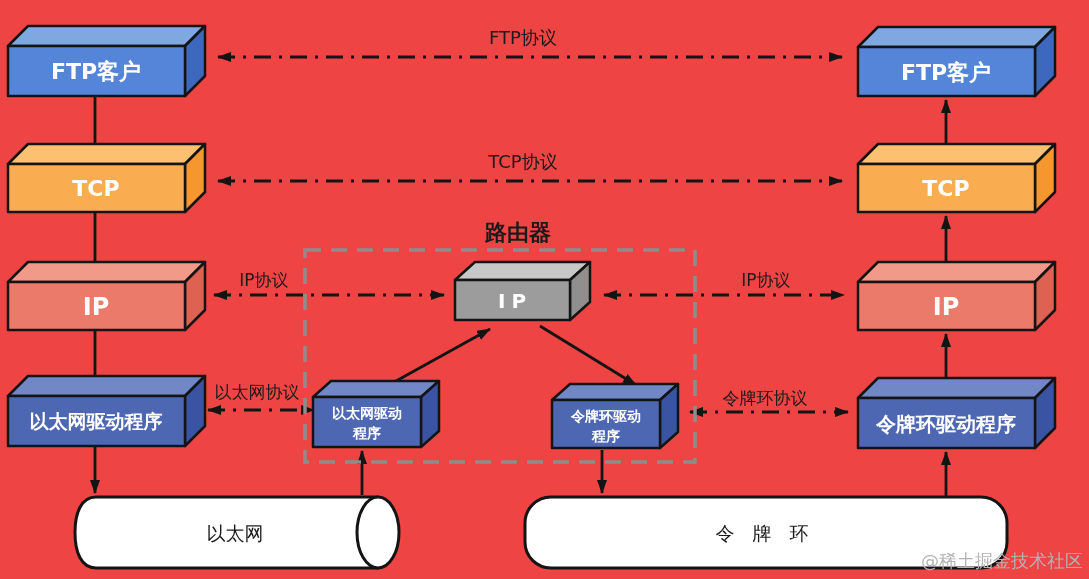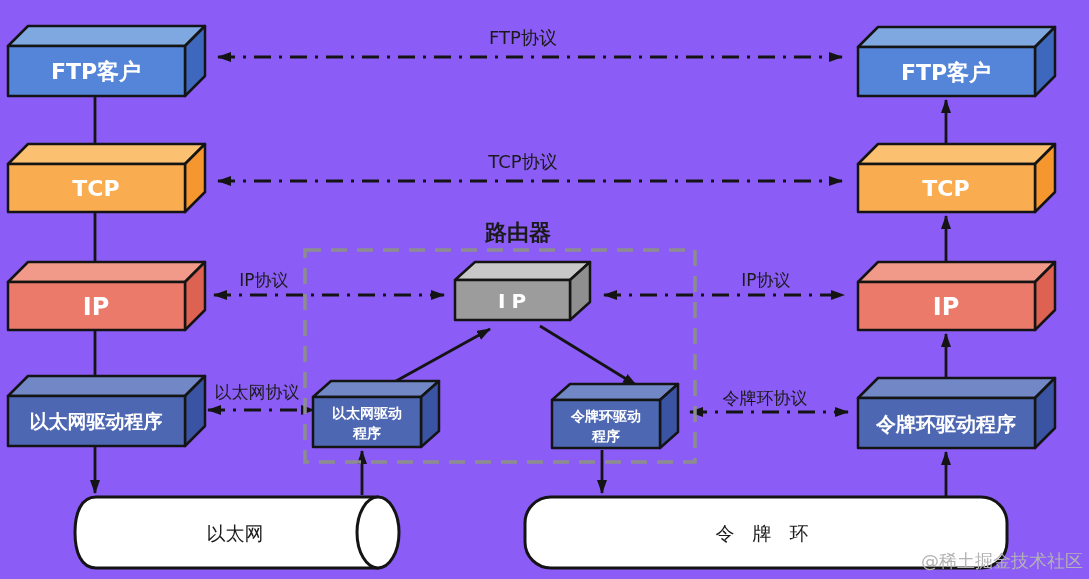--- a/index.html
+++ b/index.html
@@ -1,16 +1,16 @@
 <!DOCTYPE html>
 <html><head>
 <meta charset="utf-8">
 <style>
   html,body{margin:0;padding:0;background:#ffffff;}
-  .stage{position:relative;width:1089px;height:579px;background:#8b5cf6;overflow:hidden;
+  .stage{position:relative;width:1089px;height:579px;background:#ef4444;overflow:hidden;
          font-family:"DejaVu Sans","Liberation Sans",sans-serif;}
   svg{display:block;}
   text{font-family:"DejaVu Sans","Liberation Sans",sans-serif;}
   .box-label{fill:#ffffff;font-weight:600;}
   .outside-label{fill:#1a1a1a;}
   .shape{stroke:#141414;stroke-width:2.5;stroke-linejoin:round;}
   .thick{stroke:#141414;stroke-width:3;stroke-linejoin:round;fill:#ffffff;}
   .solid-arrow{stroke:#141414;stroke-width:2.8;fill:none;}
   .dashdot-arrow{stroke:#141414;stroke-width:2.8;fill:none;stroke-dasharray:17 8 3 8;}
   .router-border{fill:none;stroke:#8d8d8d;stroke-width:3.5;stroke-dasharray:16 10;}

